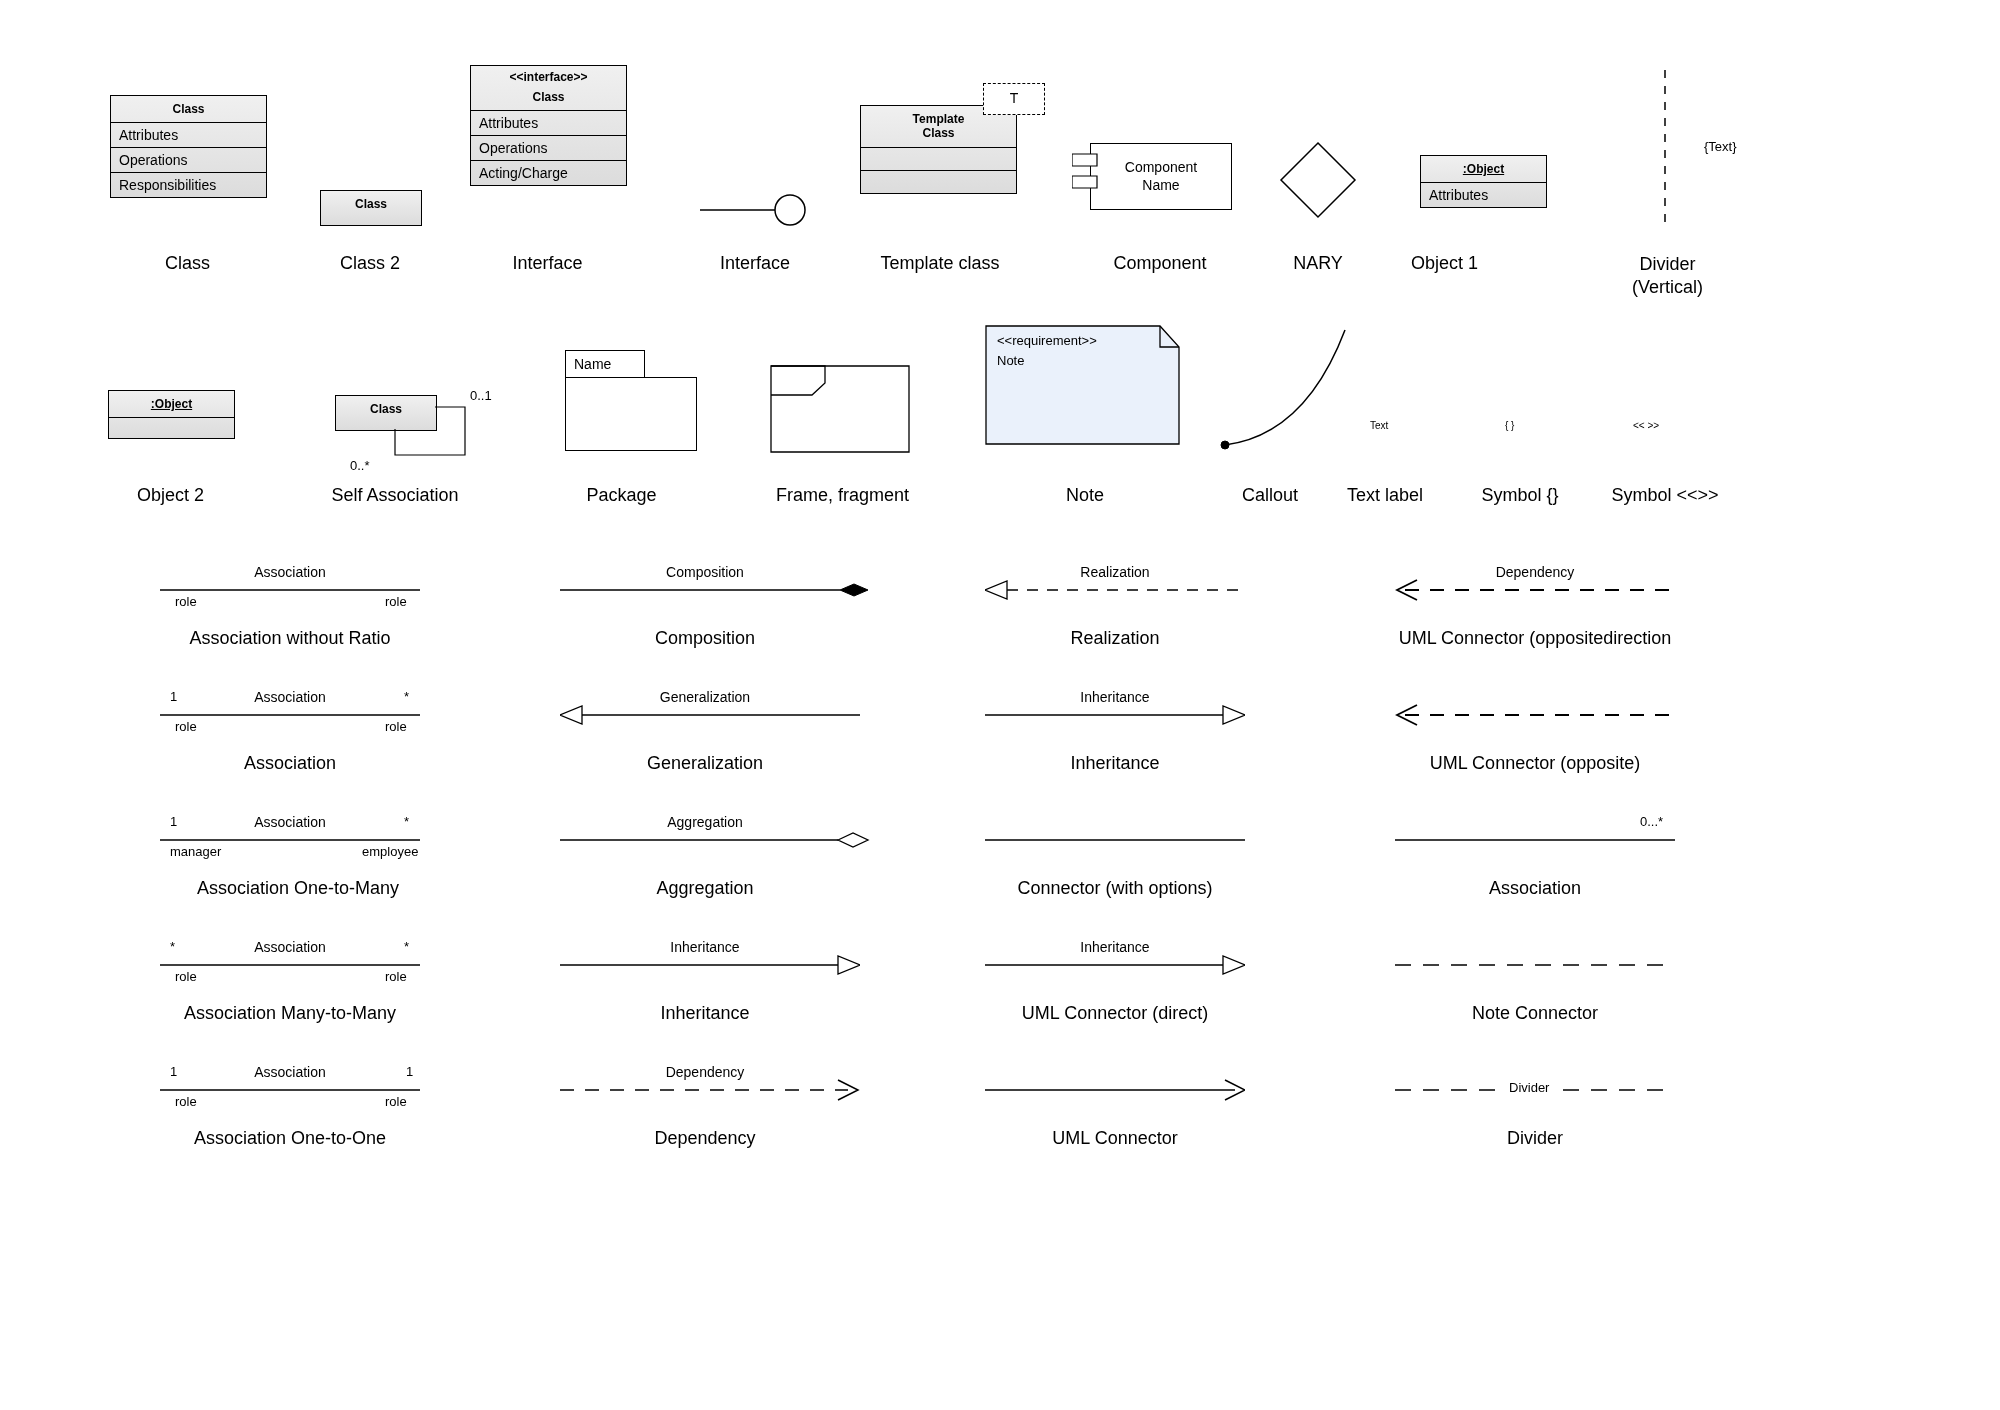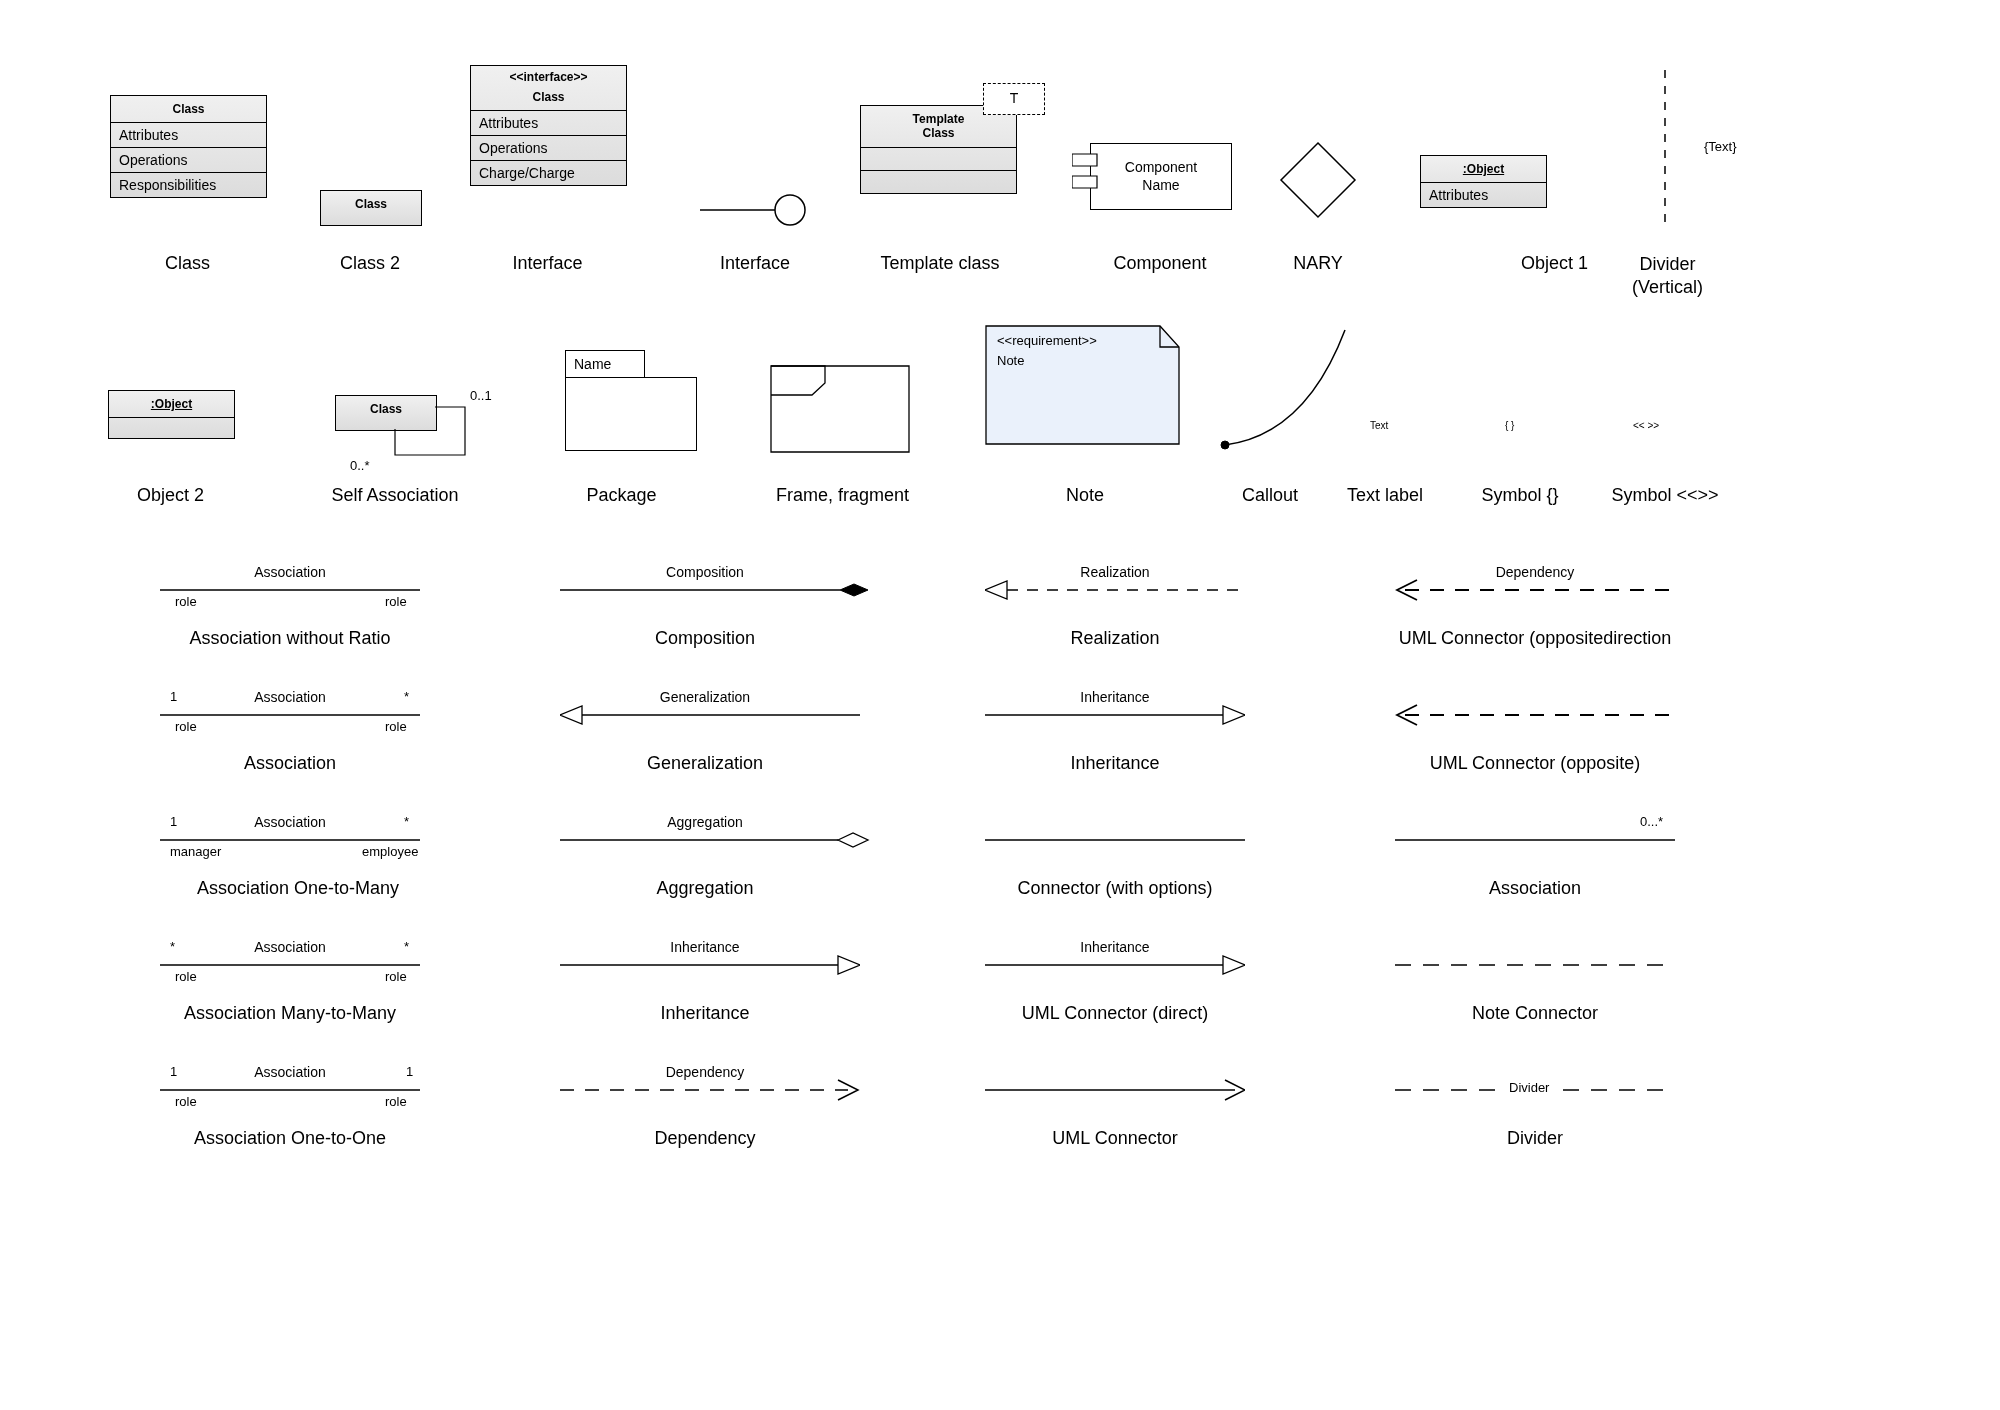--- a/index.html
+++ b/index.html
@@ -33,21 +33,21 @@
 <div class="box grad" style="left:320px;top:190px;width:100px;height:34px">
  <div class="hdr" style="border-bottom:none">Class</div>
 </div>
 <div class="caption" style="left:305px;top:253px;width:130px">Class 2</div>
 
 <div class="box grad" style="left:470px;top:65px;width:155px">
  <div style="font-weight:bold;text-align:center;padding-top:4px">&lt;&lt;interface&gt;&gt;</div>
  <div class="hdr">Class</div>
  <div class="row">Attributes</div>
  <div class="row">Operations</div>
- <div class="row">Charge/Charge</div>
+ <div class="row">Acting/Charge</div>
 </div>
 <div class="caption" style="left:470px;top:253px;width:155px">Interface</div>
 
 <svg class="svg-el" style="left:700px;top:190px" width="110" height="40">
  <line x1="0" y1="20" x2="75" y2="20" stroke-width="1.5"></line>
  <circle cx="90" cy="20" r="15" fill="none" stroke-width="1.5"></circle>
 </svg>
 <div class="caption" style="left:690px;top:253px;width:130px">Interface</div>
 
 <div style="position:absolute;left:860px;top:105px">
@@ -73,21 +73,21 @@
 
 <svg class="svg-el" style="left:1278px;top:140px" width="80" height="80">
  <polygon points="40,3 77,40 40,77 3,40" fill="#fff" stroke-width="1.5"></polygon>
 </svg>
 <div class="caption" style="left:1268px;top:253px;width:100px">NARY</div>
 
 <div class="box grad" style="left:1420px;top:155px;width:125px">
  <div class="obj-hdr">:Object</div>
  <div class="row">Attributes</div>
 </div>
-<div class="caption" style="left:1482px;top:253px;width:145px">Object 1</div>
+<div class="caption" style="left:1372px;top:253px;width:145px">Object 1</div>
 
 <svg class="svg-el" style="left:1655px;top:70px" width="20" height="160">
  <line x1="10" y1="0" x2="10" y2="160" stroke-dasharray="8,8" stroke-width="1.5"></line>
 </svg>
 <div class="lbl-sm" style="left:1704px;top:139px;background:#fff">{Text}</div>
 <div class="caption" style="left:1610px;top:253px;width:115px;white-space:pre;line-height:1.3">Divider
 (Vertical)</div>
 
 <div class="box grad" style="left:108px;top:390px;width:125px">
  <div class="obj-hdr">:Object</div>

